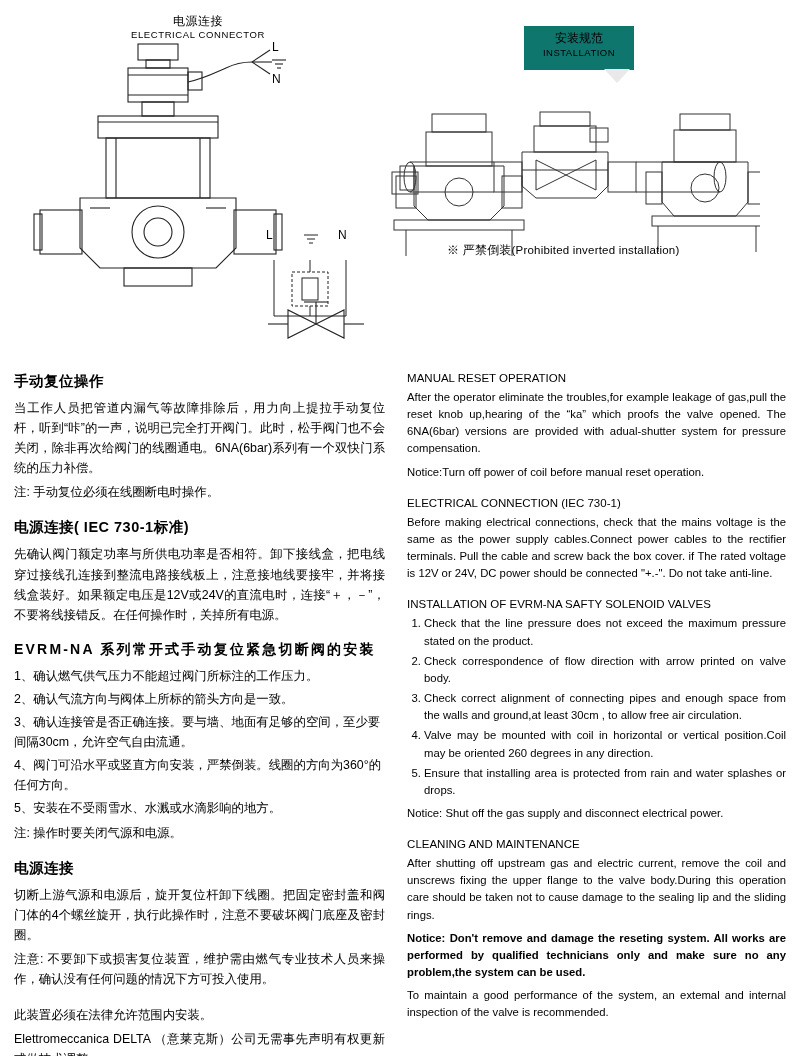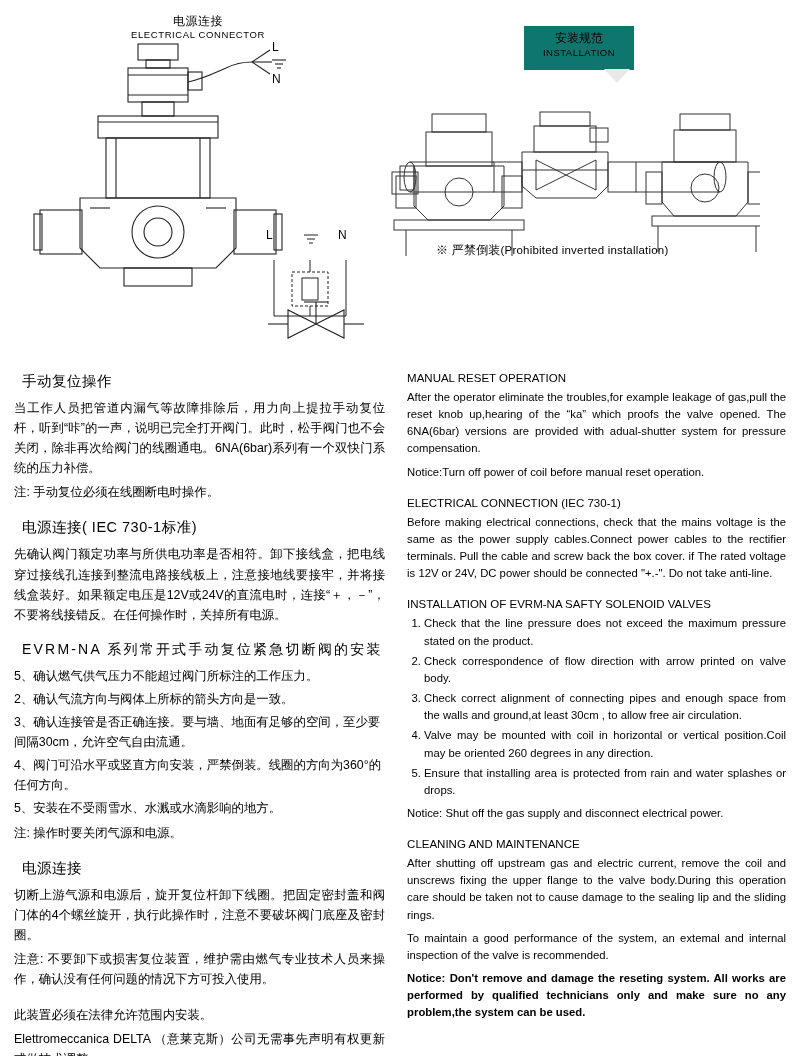--- a/index.html
+++ b/index.html
@@ -59,22 +59,22 @@
   .cols {
     display: flex;
     width: 800px;
     padding: 0 14px 18px 14px;
   }
   .col-left { width: 392px; padding-right: 14px; }
   .col-right { width: 394px; padding-left: 8px; }
 
   h2.cn-head {
     font-size: 14.5px;
-    font-weight: normal;
-    margin: 0 0 7px 8px;
+    font-weight: bold;
+    margin: 0 0 7px 0;
     letter-spacing: .5px;
   }
   h2.cn-head.spaced { letter-spacing: 2.2px; font-size: 14px;}
   h2.en-head {
     font-size: 11.5px;
     font-weight: normal;
     margin: 0 0 5px 0;
   }
   p.cn-body {
     font-size: 12.4px;
@@ -254,21 +254,21 @@
         <path d="M272 52 L358 52 L358 92 L346 106 L284 106 L272 92 Z"></path>
         <rect x="256" y="62" width="16" height="32"></rect>
         <rect x="358" y="62" width="14" height="32"></rect>
         <circle cx="315" cy="78" r="14"></circle>
         <rect x="262" y="106" width="116" height="10"></rect>
         <line x1="268" y1="116" x2="268" y2="142"></line>
         <line x1="366" y1="116" x2="366" y2="142"></line>
       </g>
     </svg>
 
-    <div class="prohibit-note" style="left:436px; top:242px;text-align:right;">
+    <div class="prohibit-note" style="left:447px; top:242px;text-align:right;">
       <span>※</span>
       <span>严禁倒装</span><span class="en">(Prohibited  inverted  installation)</span>
     </div>
   </div>
 
   <div class="cols">
 
     <div class="col-left">
 
       <div class="blk">
@@ -278,21 +278,21 @@
       </div>
 
       <div class="blk">
         <h2 class="cn-head">电源连接( IEC   730-1标准)</h2>
         <p class="cn-body">先确认阀门额定功率与所供电功率是否相符。卸下接线盒，把电线穿过接线孔连接到整流电路接线板上，注意接地线要接牢，并将接线盒装好。如果额定电压是12V或24V的直流电时，连接“＋，－”，不要将线接错反。在任何操作时，关掉所有电源。</p>
       </div>
 
       <div class="blk">
         <h2 class="cn-head spaced">EVRM-NA 系列常开式手动复位紧急切断阀的安装</h2>
         <div class="cn-list">
-          <p>5、确认燃气供气压力不能超过阀门所标注的工作压力。</p>
+          <p>1、确认燃气供气压力不能超过阀门所标注的工作压力。</p>
           <p>2、确认气流方向与阀体上所标的箭头方向是一致。</p>
           <p>3、确认连接管是否正确连接。要与墙、地面有足够的空间，至少要间隔30cm，允许空气自由流通。</p>
           <p>4、阀门可沿水平或竖直方向安装，严禁倒装。线圈的方向为360°的任何方向。</p>
           <p>5、安装在不受雨雪水、水溅或水滴影响的地方。</p>
         </div>
         <p class="note">注: 操作时要关闭气源和电源。</p>
       </div>
 
       <div class="blk">
         <h2 class="cn-head">电源连接</h2>
@@ -328,19 +328,19 @@
           <li>Check correct alignment of connecting pipes and enough space from the walls and ground,at least 30cm , to allow free air circulation.</li>
           <li>Valve may be mounted with coil in horizontal or vertical position.Coil may be oriented 260 degrees in any direction.</li>
           <li>Ensure that installing area is protected from rain and water splashes or drops.</li>
         </ol>
         <p class="en-body">Notice: Shut off the gas supply and disconnect electrical power.</p>
       </div>
 
       <div class="blk">
         <h2 class="en-head">CLEANING AND MAINTENANCE</h2>
         <p class="en-body">After shutting off upstream gas and electric current, remove the coil and unscrews fixing the upper flange to the valve body.During this operation care should be taken not to cause damage to the sealing lip and the sliding rings.</p>
+        <p class="en-body bold">Notice: Don't remove and damage the reseting system. All works are performed by qualified technicians only and make sure no any problem,the system can be used.</p>
         <p class="en-body">To maintain a good performance of the system, an extemal and internal inspection of the valve is recommended.</p>
-        <p class="en-body bold">Notice: Don't remove and damage the reseting system. All works are performed by qualified technicians only and make sure no any problem,the system can be used.</p>
       </div>
 
     </div>
   </div>
 </div>
 
 </body></html>

